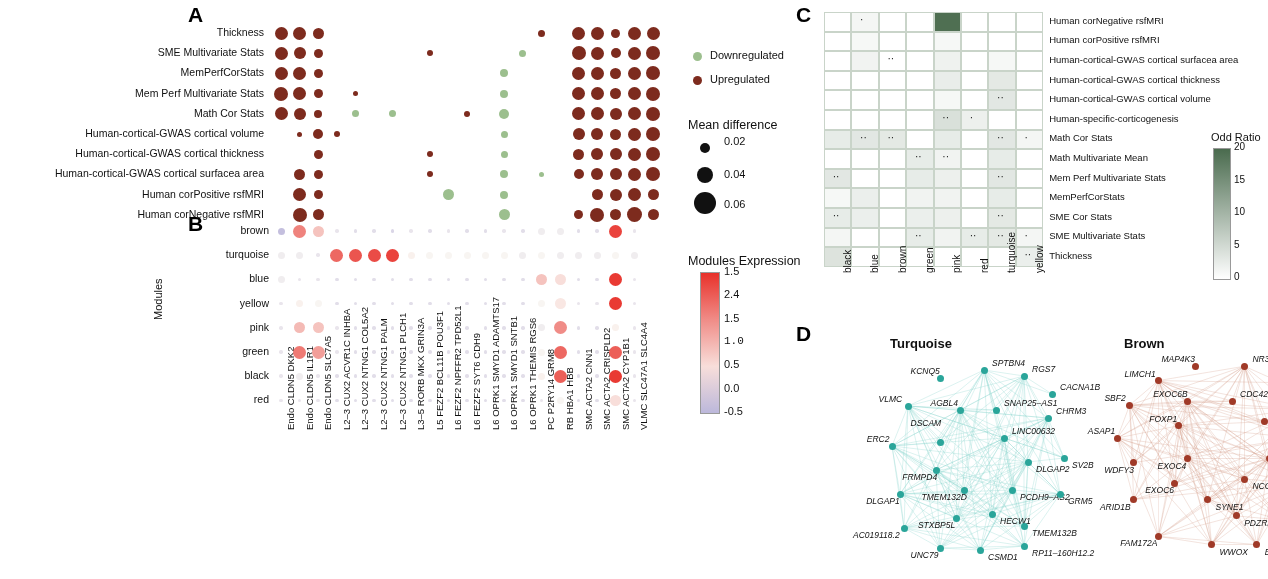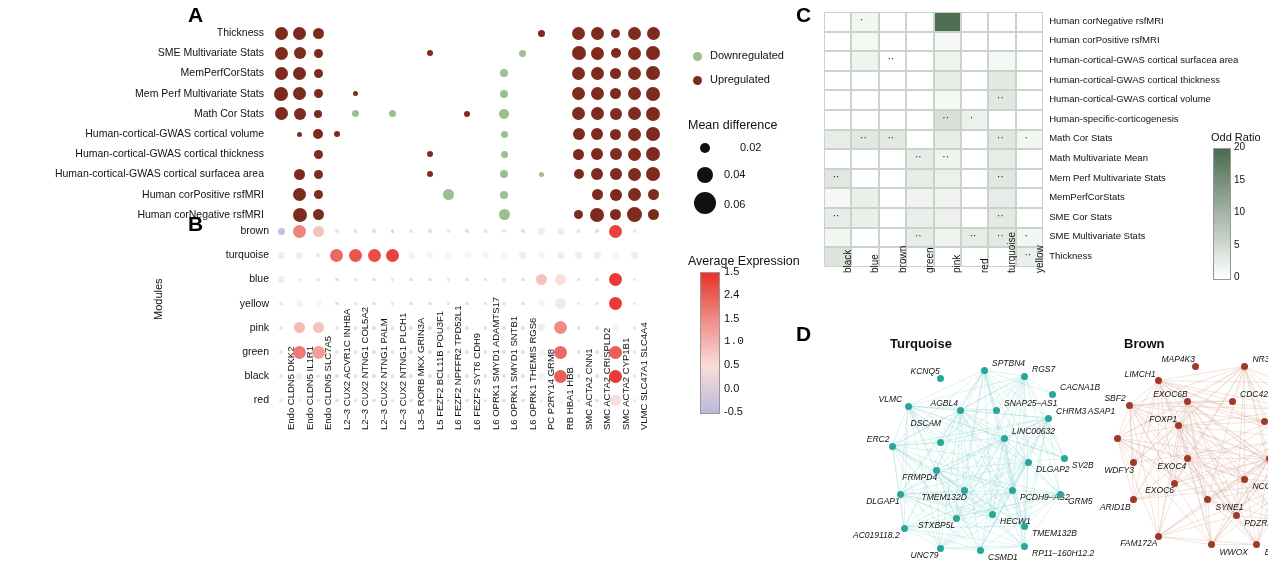--- a/index.html
+++ b/index.html
@@ -130,21 +130,21 @@
     <div class="dot" style="width: 11px; height: 11px; left: 647.5px; top: 209.3px; background: rgb(125, 43, 30);"></div>
   </div>
 
 <div class="dot" style="left:693px;top:52px;width:9px;height:9px;background:#9cbf8e;"></div>
 <div class="legend-txt" style="left:710px;top:49px;">Downregulated</div>
 <div class="dot" style="left:693px;top:76px;width:9px;height:9px;background:#7d2b1e;"></div>
 <div class="legend-txt" style="left:710px;top:73px;">Upregulated</div>
 
 <div class="legend-title" style="left:688px;top:118px;">Mean difference</div>
 <div class="dot" style="left:700px;top:143px;width:10px;height:10px;background:#111;"></div>
-<div class="legend-txt" style="left:724px;top:141px;margin-left:16px;">0.02</div>
+<div class="legend-txt" style="left:724px;top:135px;">0.02</div>
 <div class="dot" style="left:697px;top:167px;width:16px;height:16px;background:#111;"></div>
 <div class="legend-txt" style="left:724px;top:168px;">0.04</div>
 <div class="dot" style="left:694px;top:192px;width:22px;height:22px;background:#111;"></div>
 <div class="legend-txt" style="left:724px;top:198px;">0.06</div>
 
 <div class="panel-letter" style="left:188px;top:212px;">B</div>
 <div id="panelB-rows">
     <div class="lbl-r" style="right: 999px; top: 224px;">brown</div>
     <div class="lbl-r" style="right: 999px; top: 248.2px;">turquoise</div>
     <div class="lbl-r" style="right: 999px; top: 272.4px;">blue</div>
@@ -333,21 +333,21 @@
     <div class="dot" style="width: 3.5px; height: 3.5px; left: 521.05px; top: 398.65px; background: rgb(226, 222, 233);"></div>
     <div class="dot" style="width: 3.5px; height: 3.5px; left: 539.65px; top: 398.65px; background: rgb(233, 229, 236);"></div>
     <div class="dot" style="width: 7px; height: 7px; left: 556.5px; top: 396.9px; background: rgb(248, 245, 242);"></div>
     <div class="dot" style="width: 3.5px; height: 3.5px; left: 576.85px; top: 398.65px; background: rgb(226, 222, 233);"></div>
     <div class="dot" style="width: 3.5px; height: 3.5px; left: 595.45px; top: 398.65px; background: rgb(226, 222, 233);"></div>
     <div class="dot" style="width: 11px; height: 11px; left: 610.3px; top: 394.9px; background: rgb(248, 222, 218);"></div>
     <div class="dot" style="width: 3.5px; height: 3.5px; left: 632.65px; top: 398.65px; background: rgb(233, 229, 236);"></div>
   </div>
 <div class="rot" style="left:152px;top:320px;transform:rotate(-90deg);font-size:11px;">Modules</div>
 
-<div class="legend-title" style="left:688px;top:254px;">Average Expression</div>
+<div class="legend-title" style="left:688px;top:254px;">Modules Expression</div>
 <div id="panelB-legend-bar" style="position: absolute; left: 700px; top: 272px; width: 18px; height: 140px; border: 1px solid rgb(153, 153, 153); background: linear-gradient(rgb(232, 49, 42), rgb(240, 140, 135), rgb(248, 222, 218), rgb(188, 184, 219));"></div>
 <div id="panelB-legend-ticks">
     <div class="legend-txt" style="left: 724px; top: 265px;">1.5</div>
     <div class="legend-txt" style="left: 724px; top: 288.333px;">2.4</div>
     <div class="legend-txt" style="left: 724px; top: 311.667px;">1.5</div>
     <div class="legend-txt" style="left: 724px; top: 335px; font-family: Liberation Mono, monospace;">1.0</div>
     <div class="legend-txt" style="left: 724px; top: 358.333px;">0.5</div>
     <div class="legend-txt" style="left: 724px; top: 381.667px;">0.0</div>
     <div class="legend-txt" style="left: 724px; top: 405px;">-0.5</div>
   </div>
@@ -928,21 +928,21 @@
     <div class="net-node" style="left: 1126.1px; top: 401.7px; width: 7px; height: 7px; background: rgb(160, 58, 40);"></div>
     <div class="netlabel" style="left: 1104.4px; top: 393.2px;">SBF2</div>
     <div class="net-node" style="left: 1183.5px; top: 397.6px; width: 7px; height: 7px; background: rgb(160, 58, 40);"></div>
     <div class="netlabel" style="left: 1153.2px; top: 389.1px;">EXOC6B</div>
     <div class="net-node" style="left: 1228.6px; top: 397.6px; width: 7px; height: 7px; background: rgb(160, 58, 40);"></div>
     <div class="netlabel" style="left: 1240.1px; top: 389.1px;">CDC42BPA</div>
     <div class="net-node" style="left: 1175.3px; top: 422.2px; width: 7px; height: 7px; background: rgb(160, 58, 40);"></div>
     <div class="netlabel" style="left: 1149.3px; top: 413.7px;">FOXP1</div>
     <div class="net-node" style="left: 1261.4px; top: 418.1px; width: 7px; height: 7px; background: rgb(160, 58, 40);"></div>
     <div class="net-node" style="left: 1113.8px; top: 434.5px; width: 7px; height: 7px; background: rgb(160, 58, 40);"></div>
-    <div class="netlabel" style="left: 1087.8px; top: 406px;">ASAP1</div>
+    <div class="netlabel" style="left: 1087.8px; top: 426px;">ASAP1</div>
     <div class="net-node" style="left: 1130.2px; top: 459.1px; width: 7px; height: 7px; background: rgb(160, 58, 40);"></div>
     <div class="netlabel" style="left: 1104.2px; top: 464.6px;">WDFY3</div>
     <div class="net-node" style="left: 1183.5px; top: 455px; width: 7px; height: 7px; background: rgb(160, 58, 40);"></div>
     <div class="netlabel" style="left: 1157.5px; top: 460.5px;">EXOC4</div>
     <div class="net-node" style="left: 1265.5px; top: 455px; width: 7px; height: 7px; background: rgb(160, 58, 40);"></div>
     <div class="net-node" style="left: 1171.2px; top: 479.6px; width: 7px; height: 7px; background: rgb(160, 58, 40);"></div>
     <div class="netlabel" style="left: 1145.2px; top: 485.1px;">EXOC6</div>
     <div class="net-node" style="left: 1240.9px; top: 475.5px; width: 7px; height: 7px; background: rgb(160, 58, 40);"></div>
     <div class="netlabel" style="left: 1252.4px; top: 481px;">NCOA1</div>
     <div class="net-node" style="left: 1130.2px; top: 496px; width: 7px; height: 7px; background: rgb(160, 58, 40);"></div>

